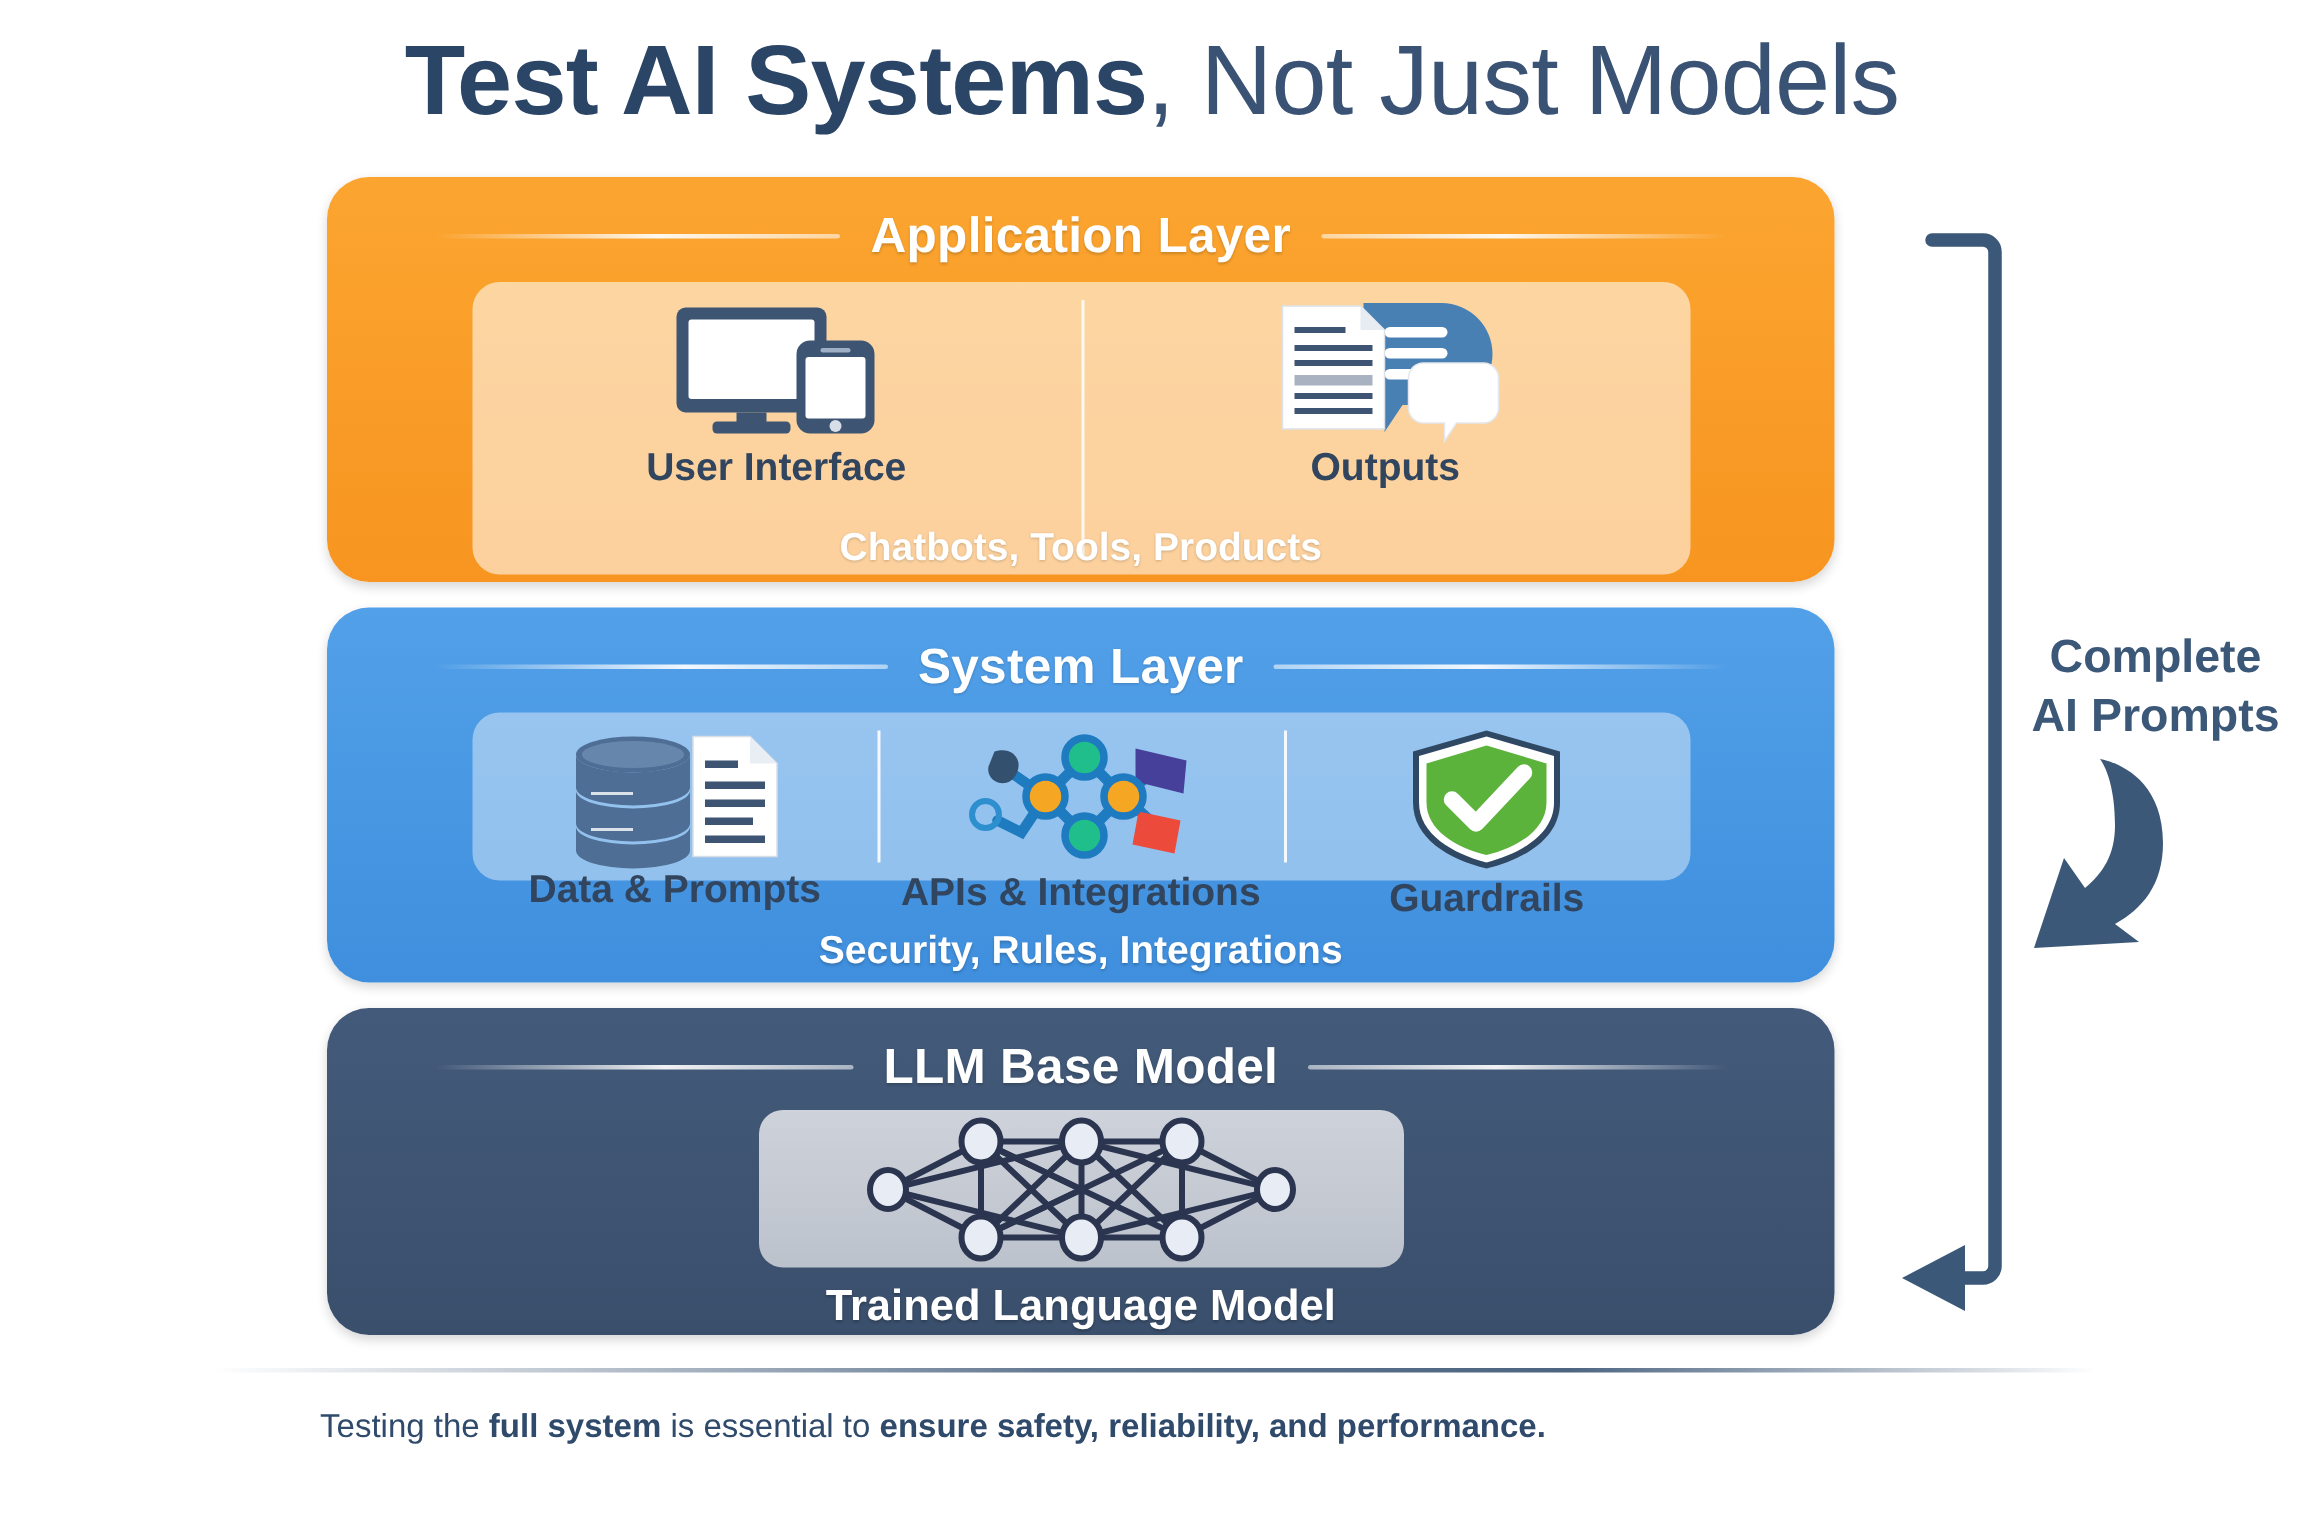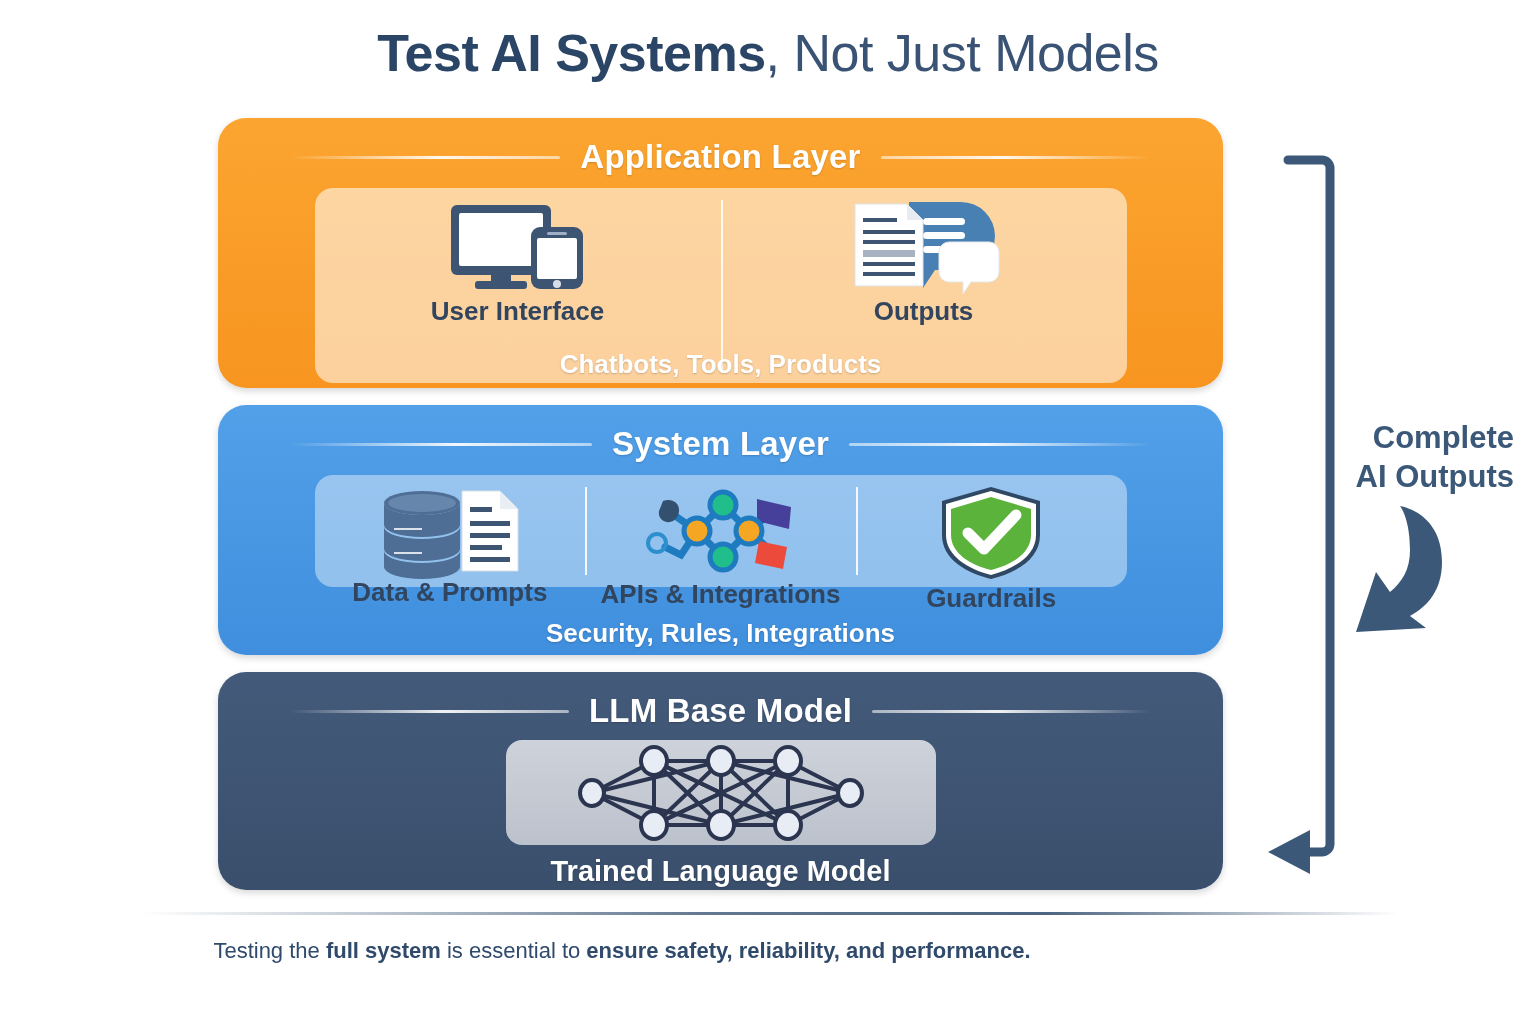--- a/index.html
+++ b/index.html
@@ -13,21 +13,21 @@
     position: relative;
   }
 
   
   .page-title {
     position: absolute;
     top: 20px;
     left: 0;
     width: 1536px;
     text-align: center;
-    font-size: 52px;
+    font-size: 66px;
     line-height: 66px;
     color: #2e4a6b;
     letter-spacing: -0.5px;
     white-space: nowrap;
   }
   .title-strong { font-weight: bold; color: #2b4566; }
   .title-rest   { font-weight: normal; color: #3a5374; }
 
   
   .stack {
@@ -153,24 +153,24 @@
   
   .bracket-wrap {
     position: absolute;
     left: 1262px;
     top: 148px;
     width: 274px;
     height: 730px;
   }
   .annot-text {
     position: absolute;
-    left: 62px;
+    left: 80px;
     top: 270px;
     width: 190px;
-    text-align: right;
+    text-align: center;
     color: #3c5878;
     font-size: 31px;
     font-weight: bold;
     line-height: 39px;
   }
 
   
   .footer-divider {
     position: absolute;
     left: 140px;
@@ -391,21 +391,21 @@
 </div>
 
 <div class="bracket-wrap">
   <svg width="274" height="730" viewBox="0 0 274 730">
     <path d="M26 12 H60 A8 8 0 0 1 68 20 V696 A8 8 0 0 1 60 704 H40" fill="none" stroke="#3C5878" stroke-width="9" stroke-linecap="round"></path>
     <path d="M6 704 L48 682 L48 726 Z" fill="#3C5878"></path>
   </svg>
 
   <div class="annot-text">
     <div>Complete</div>
-    <div>AI Outputs</div>
+    <div>AI Prompts</div>
   </div>
 
   <svg style="position:absolute; left:84px; top:352px;" width="150" height="140" viewBox="0 0 150 140">
     <path d="M54 6 C54 6 96 12 96 62 C96 90 82 106 64 116 L80 128 L10 132 L30 72 L44 92 C56 82 64 70 64 50 C64 18 54 6 54 6 Z" fill="#3C5878"></path>
   </svg>
 </div>
 
 <div class="footer-divider"></div>
 <div class="footer-note">
   <span>Testing the </span><span class="fn-b">full system</span><span> is essential to </span><span class="fn-b">ensure safety, reliability, and performance.</span>

